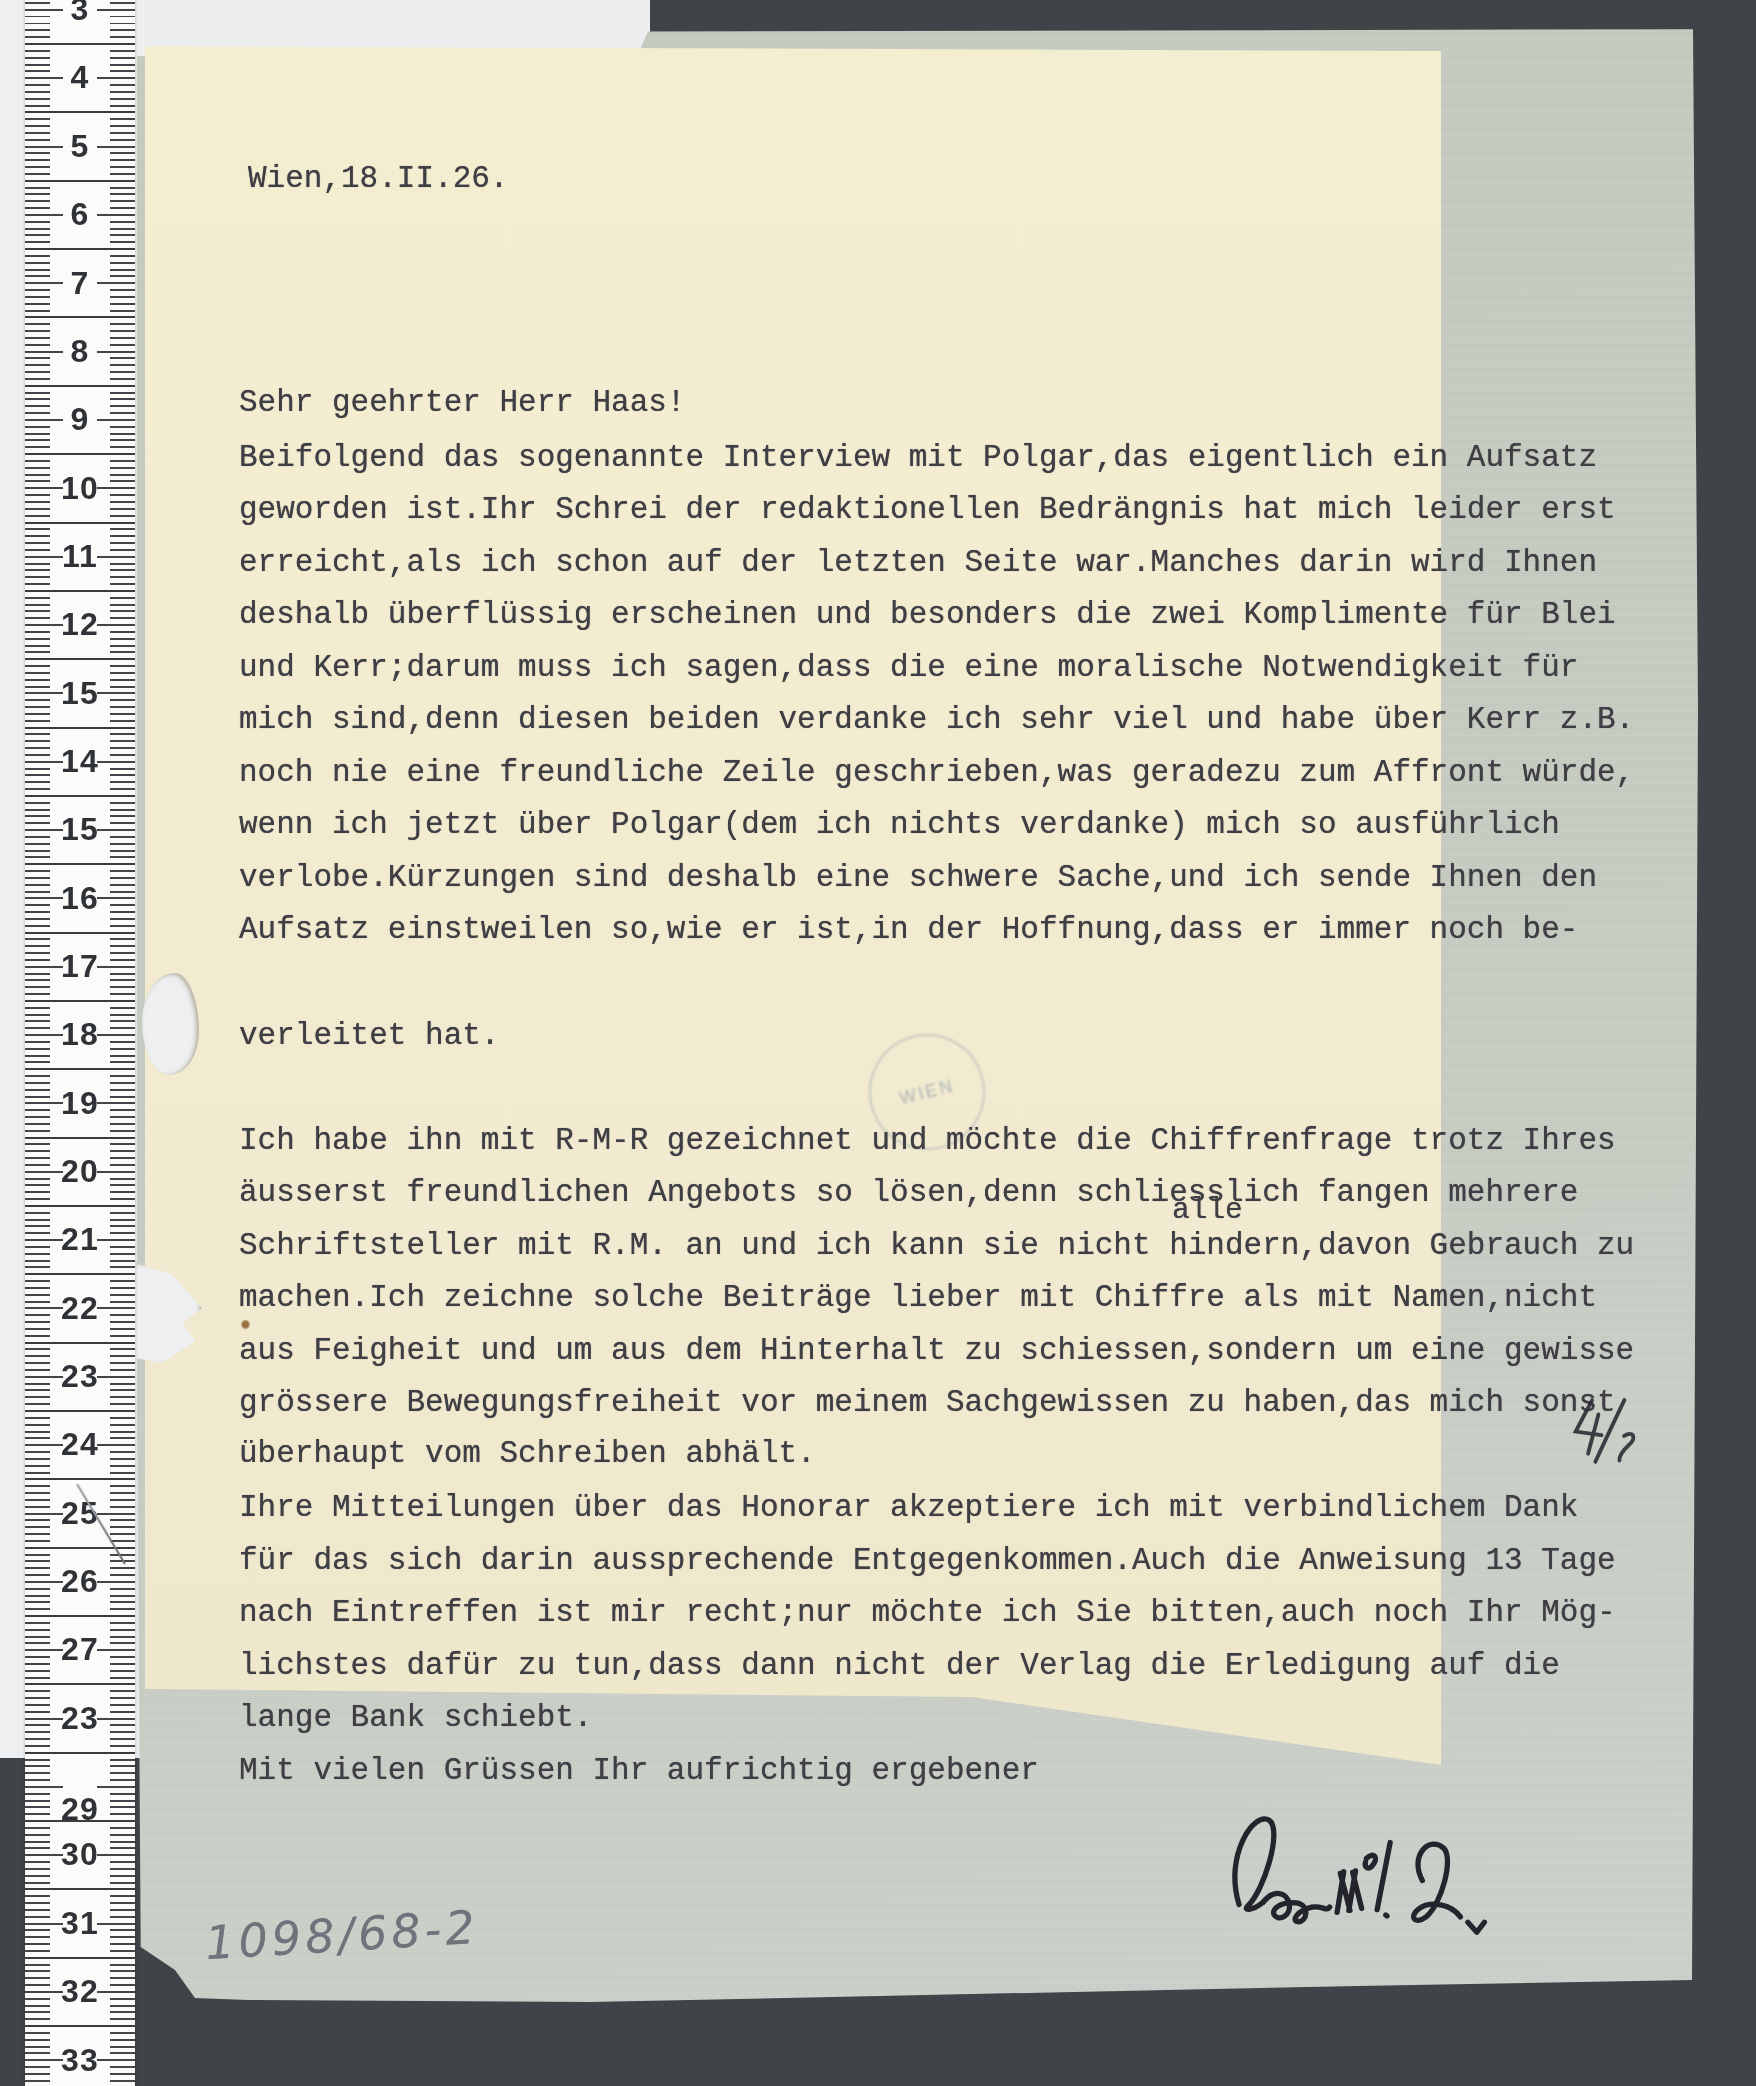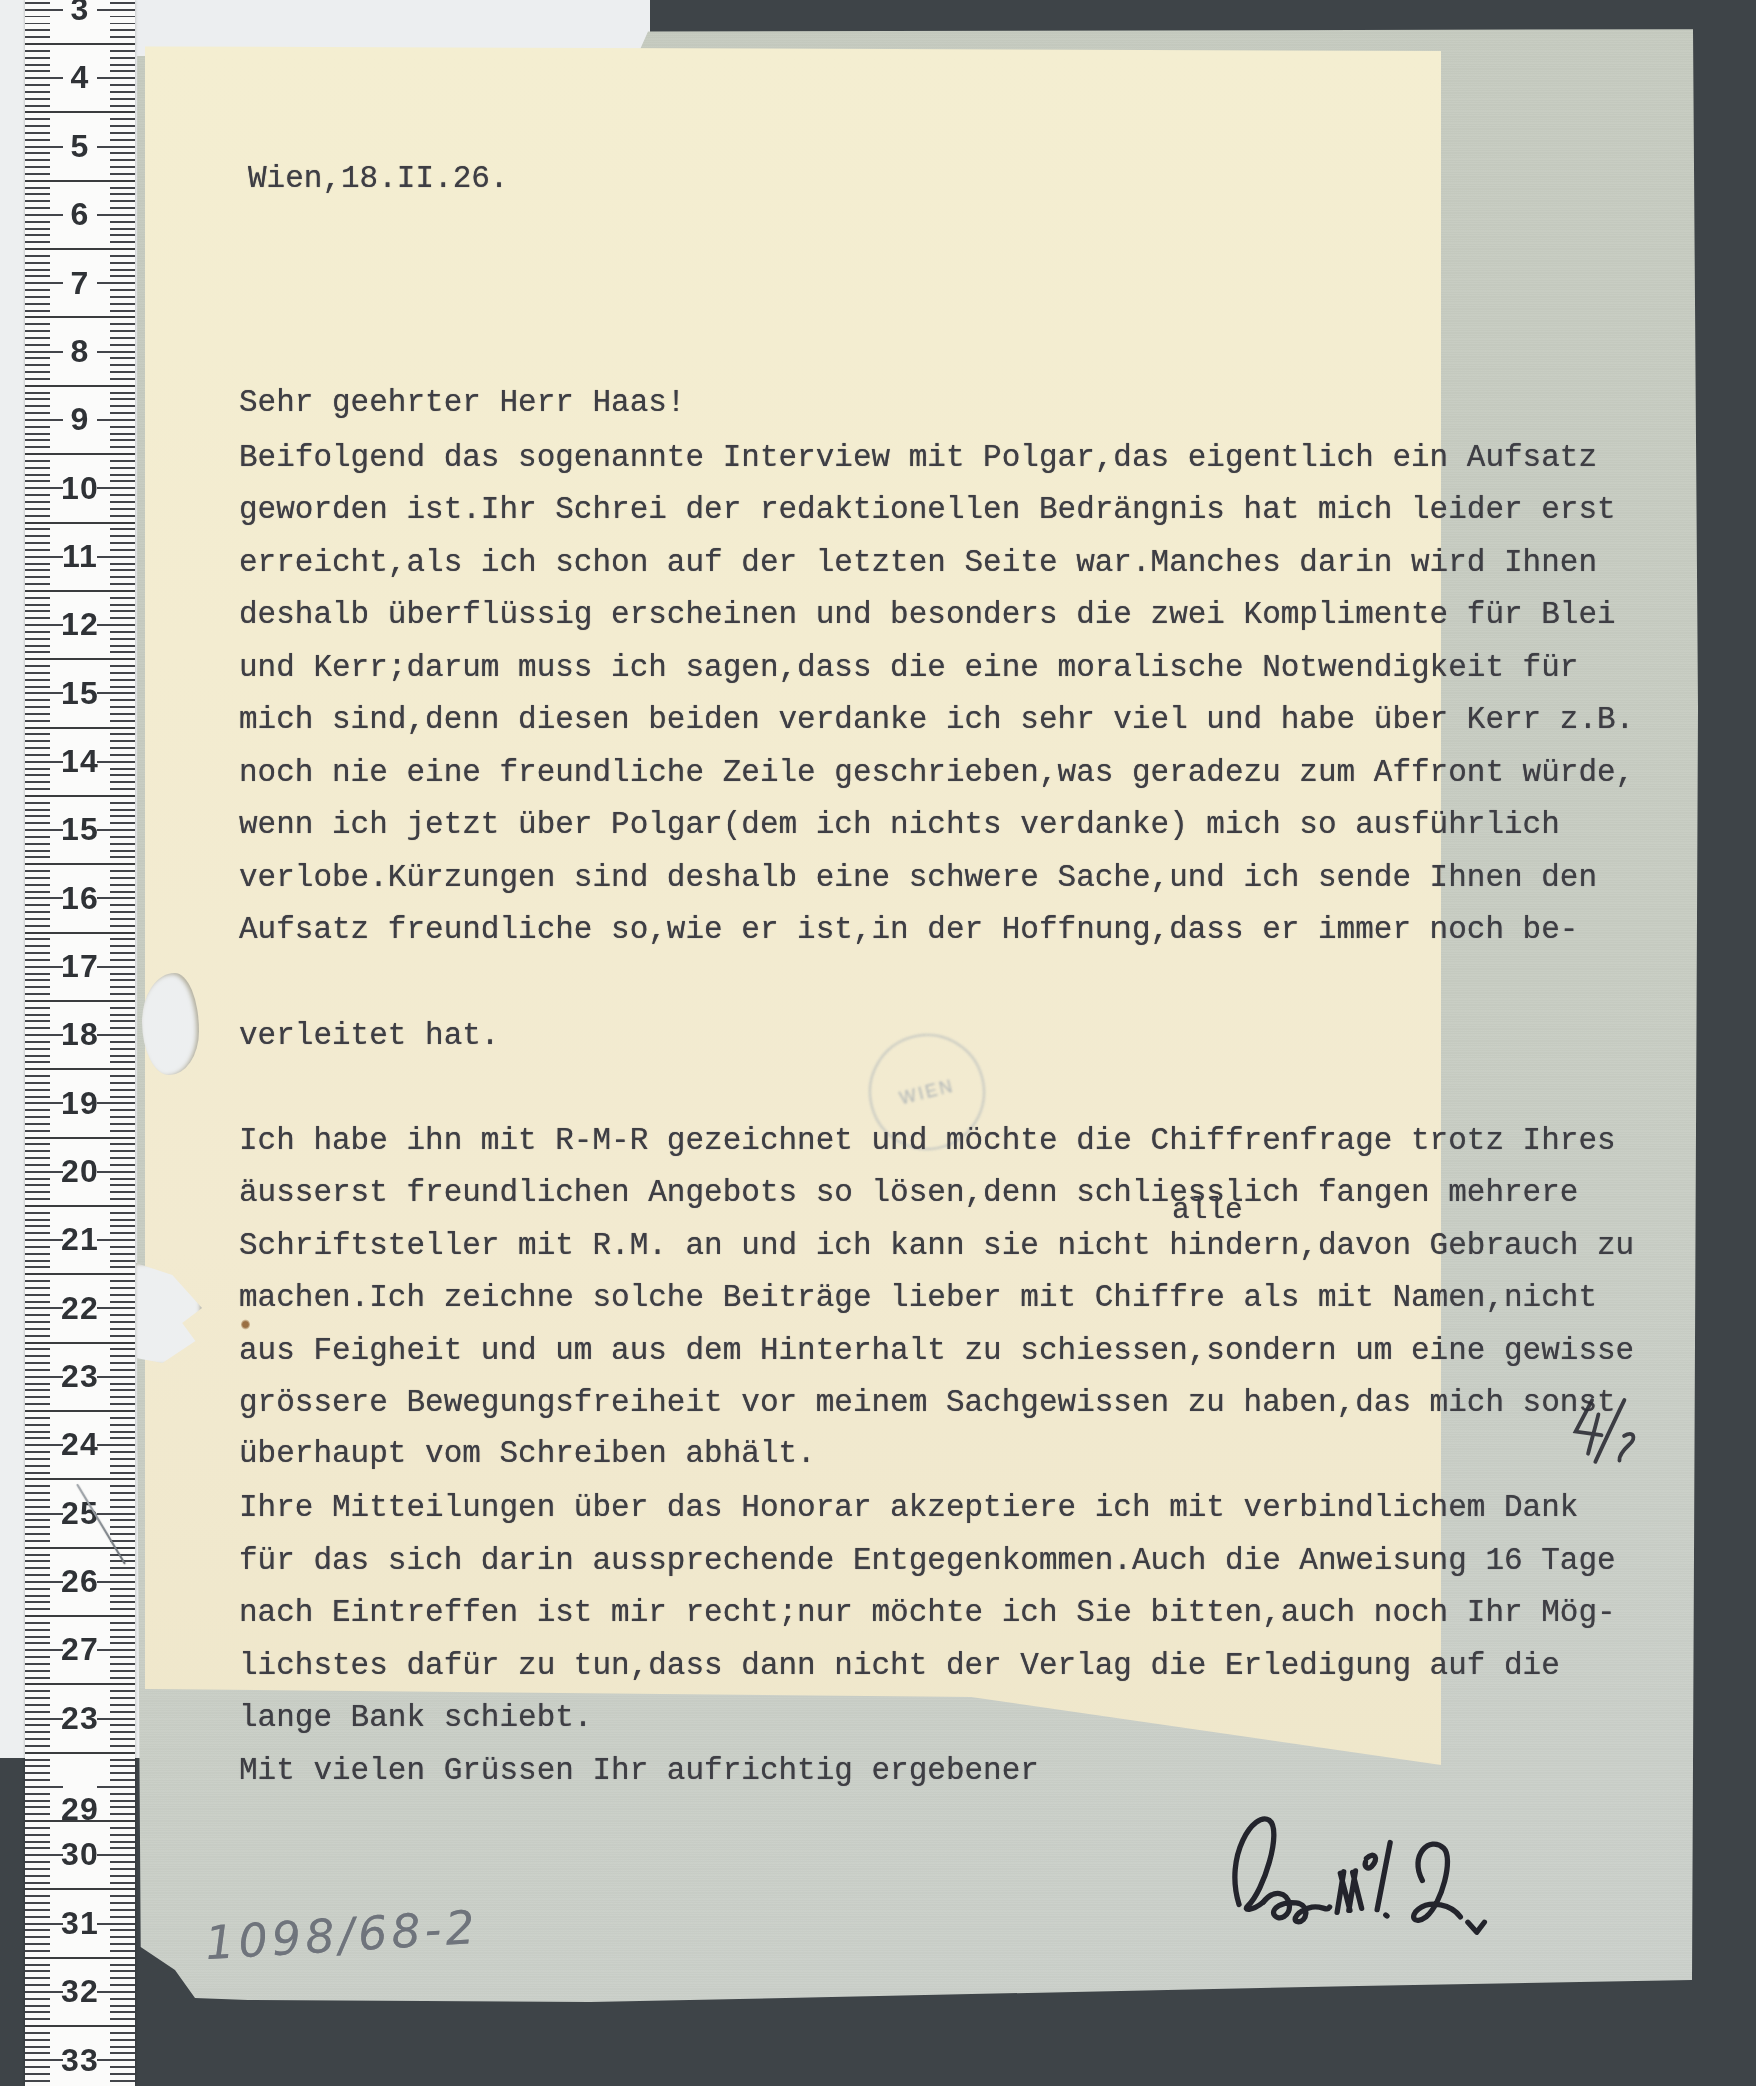--- a/index.html
+++ b/index.html
@@ -86,34 +86,34 @@
 
     <div class="tline" style="top:440px">Beifolgend das sogenannte Interview mit Polgar,das eigentlich ein Aufsatz</div>
     <div class="tline" style="top:492px">geworden ist.Ihr Schrei der redaktionellen Bedrängnis hat mich leider erst</div>
     <div class="tline" style="top:545px">erreicht,als ich schon auf der letzten Seite war.Manches darin wird Ihnen</div>
     <div class="tline" style="top:597px">deshalb überflüssig erscheinen und besonders die zwei Komplimente für Blei</div>
     <div class="tline" style="top:702px">mich sind,denn diesen beiden verdanke ich sehr viel und habe über Kerr z.B.</div>
     <div class="tline" style="top:650px">und Kerr;darum muss ich sagen,dass die eine moralische Notwendigkeit für</div>
     <div class="tline" style="top:755px">noch nie eine freundliche Zeile geschrieben,was geradezu zum Affront würde,</div>
     <div class="tline" style="top:807px">wenn ich jetzt über Polgar(dem ich nichts verdanke) mich so ausführlich</div>
     <div class="tline" style="top:860px">verlobe.Kürzungen sind deshalb eine schwere Sache,und ich sende Ihnen den</div>
-    <div class="tline" style="top:912px">Aufsatz freundliche so,wie er ist,in der Hoffnung,dass er immer noch be-</div>
+    <div class="tline" style="top:912px">Aufsatz einstweilen so,wie er ist,in der Hoffnung,dass er immer noch be-</div>
     <div class="tline" style="top:1018px">verleitet hat.</div>
 
     <div class="tline" style="top:1123px">Ich habe ihn mit R-M-R gezeichnet und möchte die Chiffrenfrage trotz Ihres</div>
     <div class="tline" style="top:1175px">äusserst freundlichen Angebots so lösen,denn schliesslich fangen mehrere</div>
     <div class="insert" style="left:1172px;top:1193px;font-size:29.5px">alle</div>
     <div class="tline" style="top:1228px">Schriftsteller mit R.M. an und ich kann sie nicht hindern,davon Gebrauch zu</div>
     <div class="tline" style="top:1333px">aus Feigheit und um aus dem Hinterhalt zu schiessen,sondern um eine gewisse</div>
     <div class="tline" style="top:1280px">machen.Ich zeichne solche Beiträge lieber mit Chiffre als mit Namen,nicht</div>
     <div class="tline" style="top:1385px">grössere Bewegungsfreiheit vor meinem Sachgewissen zu haben,das mich sonst</div>
     <div class="tline" style="top:1436px">überhaupt vom Schreiben abhält.</div>
 
     <div class="tline" style="top:1490px">Ihre Mitteilungen über das Honorar akzeptiere ich mit verbindlichem Dank</div>
-    <div class="tline" style="top:1543px">für das sich darin aussprechende Entgegenkommen.Auch die Anweisung 16 Tage</div>
+    <div class="tline" style="top:1543px">für das sich darin aussprechende Entgegenkommen.Auch die Anweisung 13 Tage</div>
     <div class="tline" style="top:1595px">nach Eintreffen ist mir recht;nur möchte ich Sie bitten,auch noch Ihr Mög-</div>
     <div class="tline" style="top:1648px">lichstes dafür zu tun,dass dann nicht der Verlag die Erledigung auf die</div>
     <div class="tline" style="top:1700px">lange Bank schiebt.</div>
     <div class="tline" style="top:1753px">Mit vielen Grüssen Ihr aufrichtig ergebener</div>
   </div>
 
   <svg class="mark" width="83" height="83" viewBox="0 0 140 140">
     <g fill="none" stroke="#2d2e36" stroke-width="6.5" stroke-linecap="round">
       <path d="M38,18 L18,74 L62,74"></path>
       <path d="M52,40 C50,62 46,88 44,108"></path>

